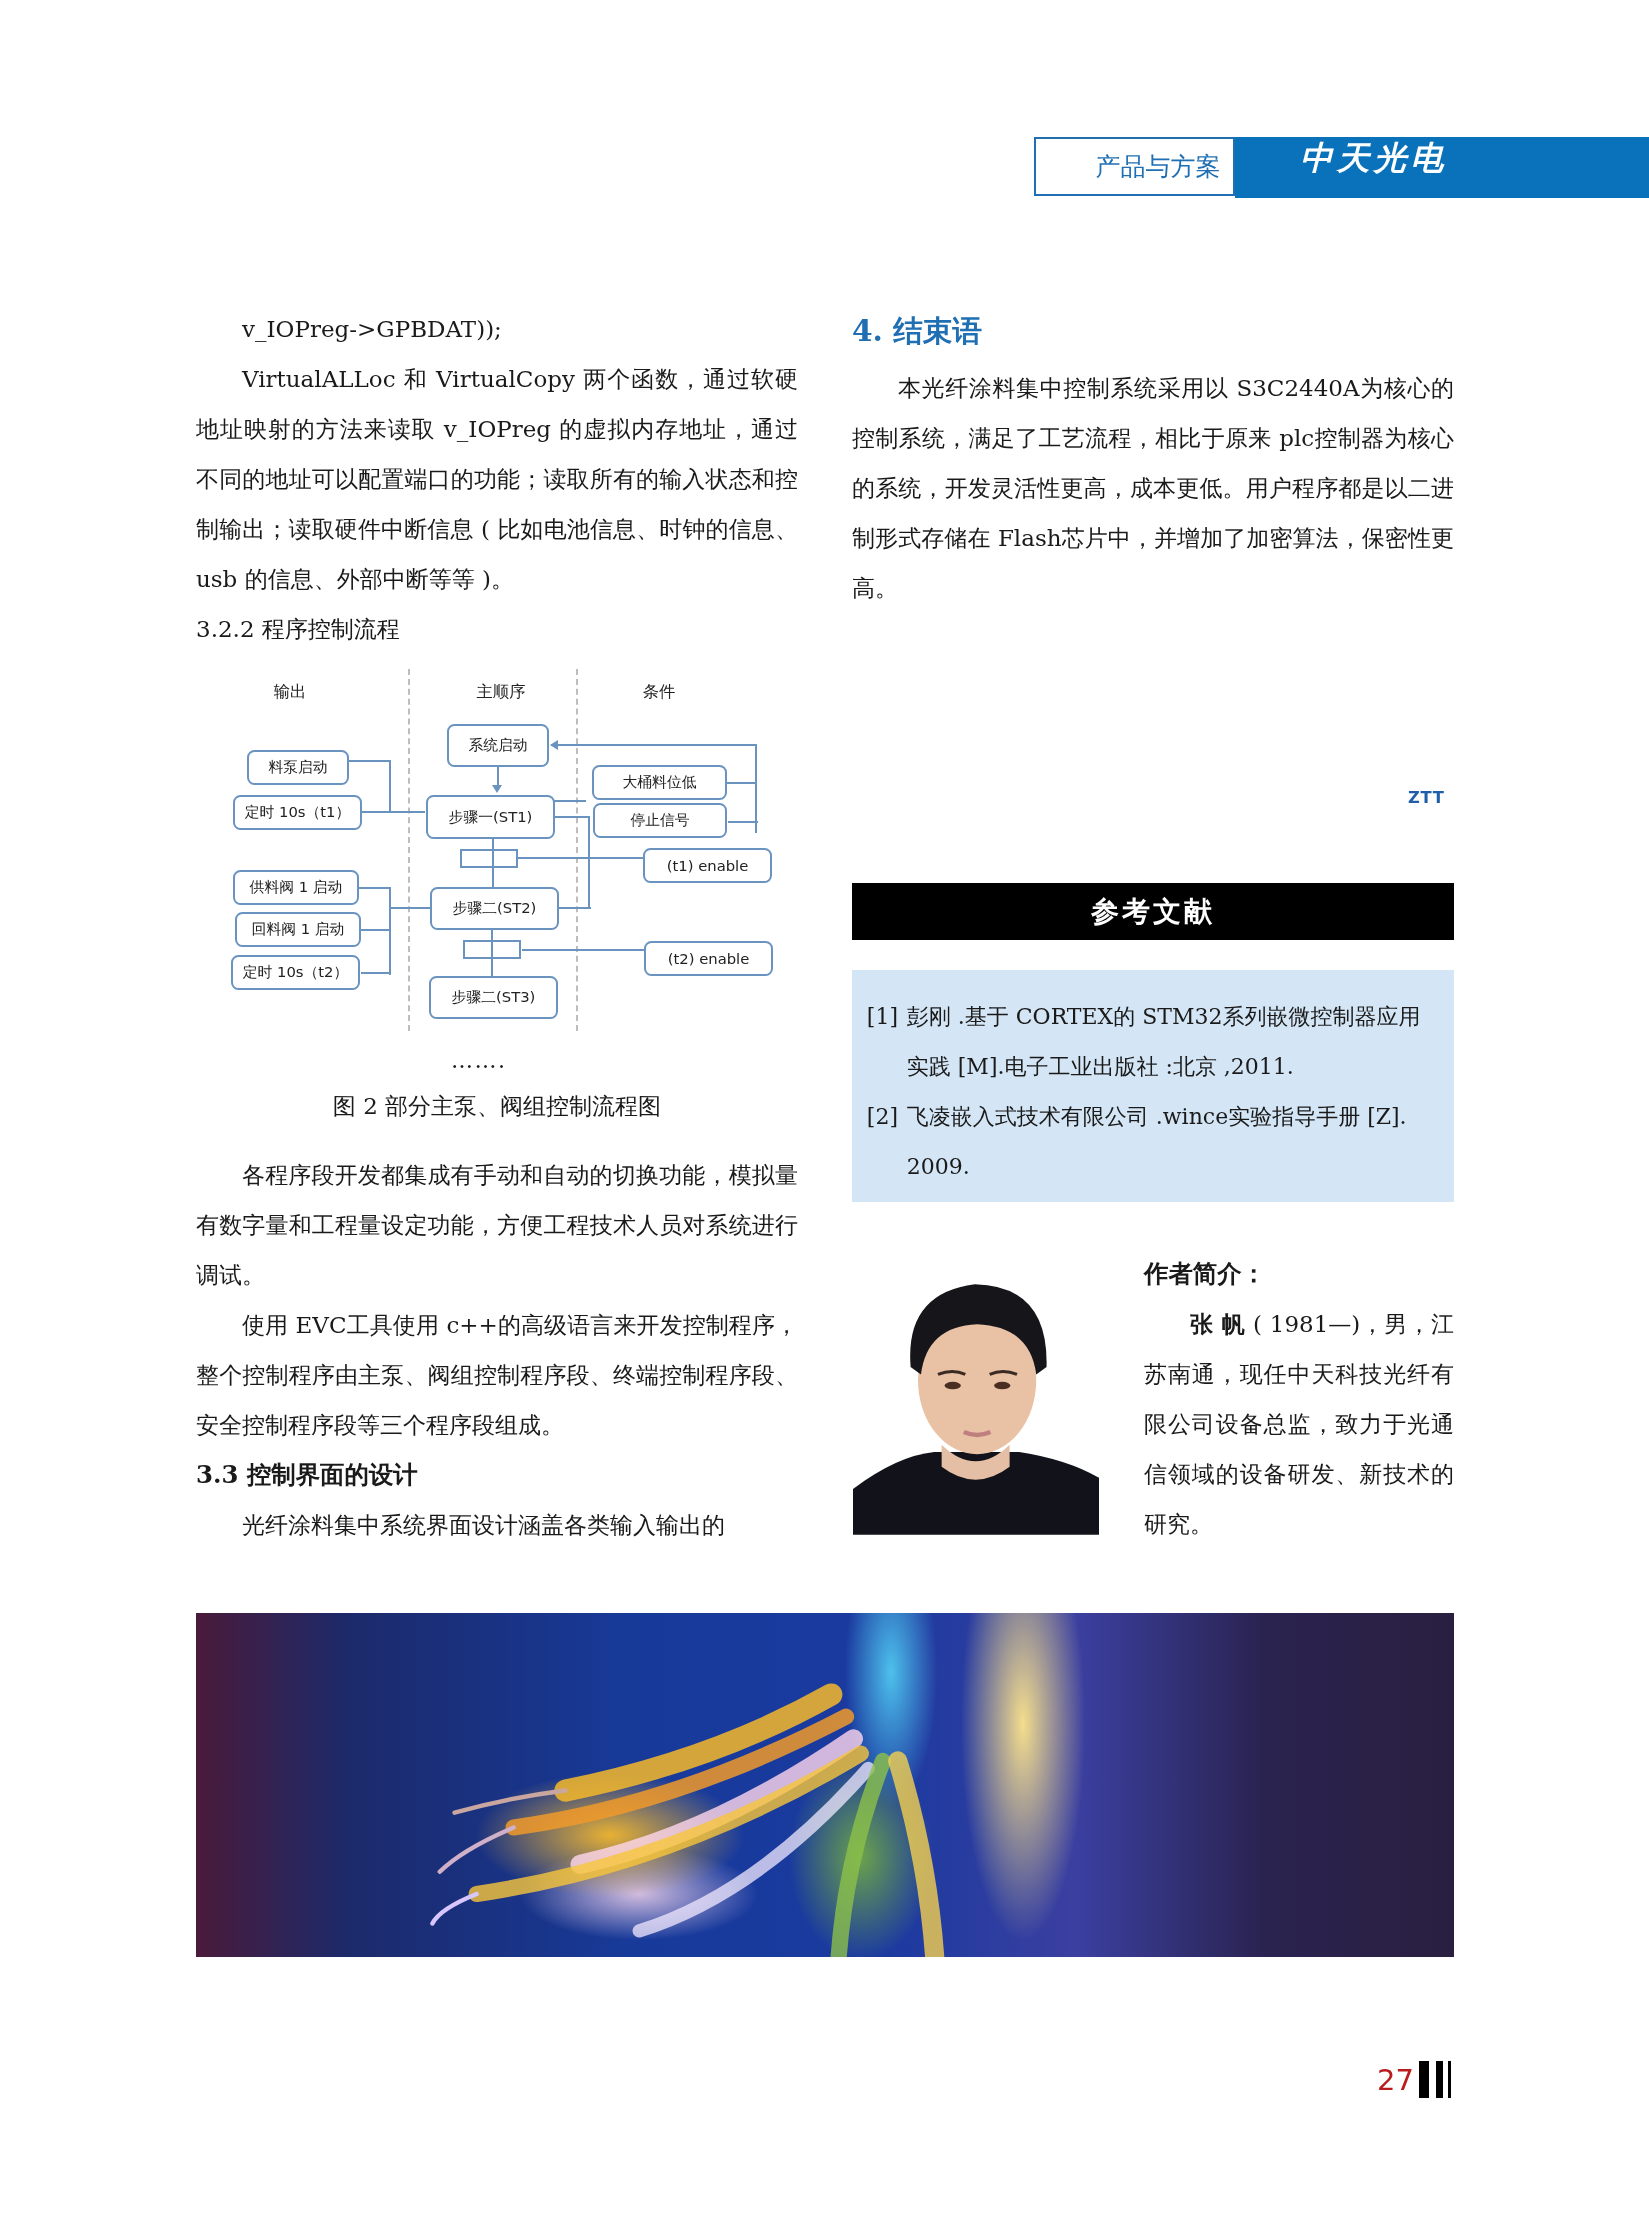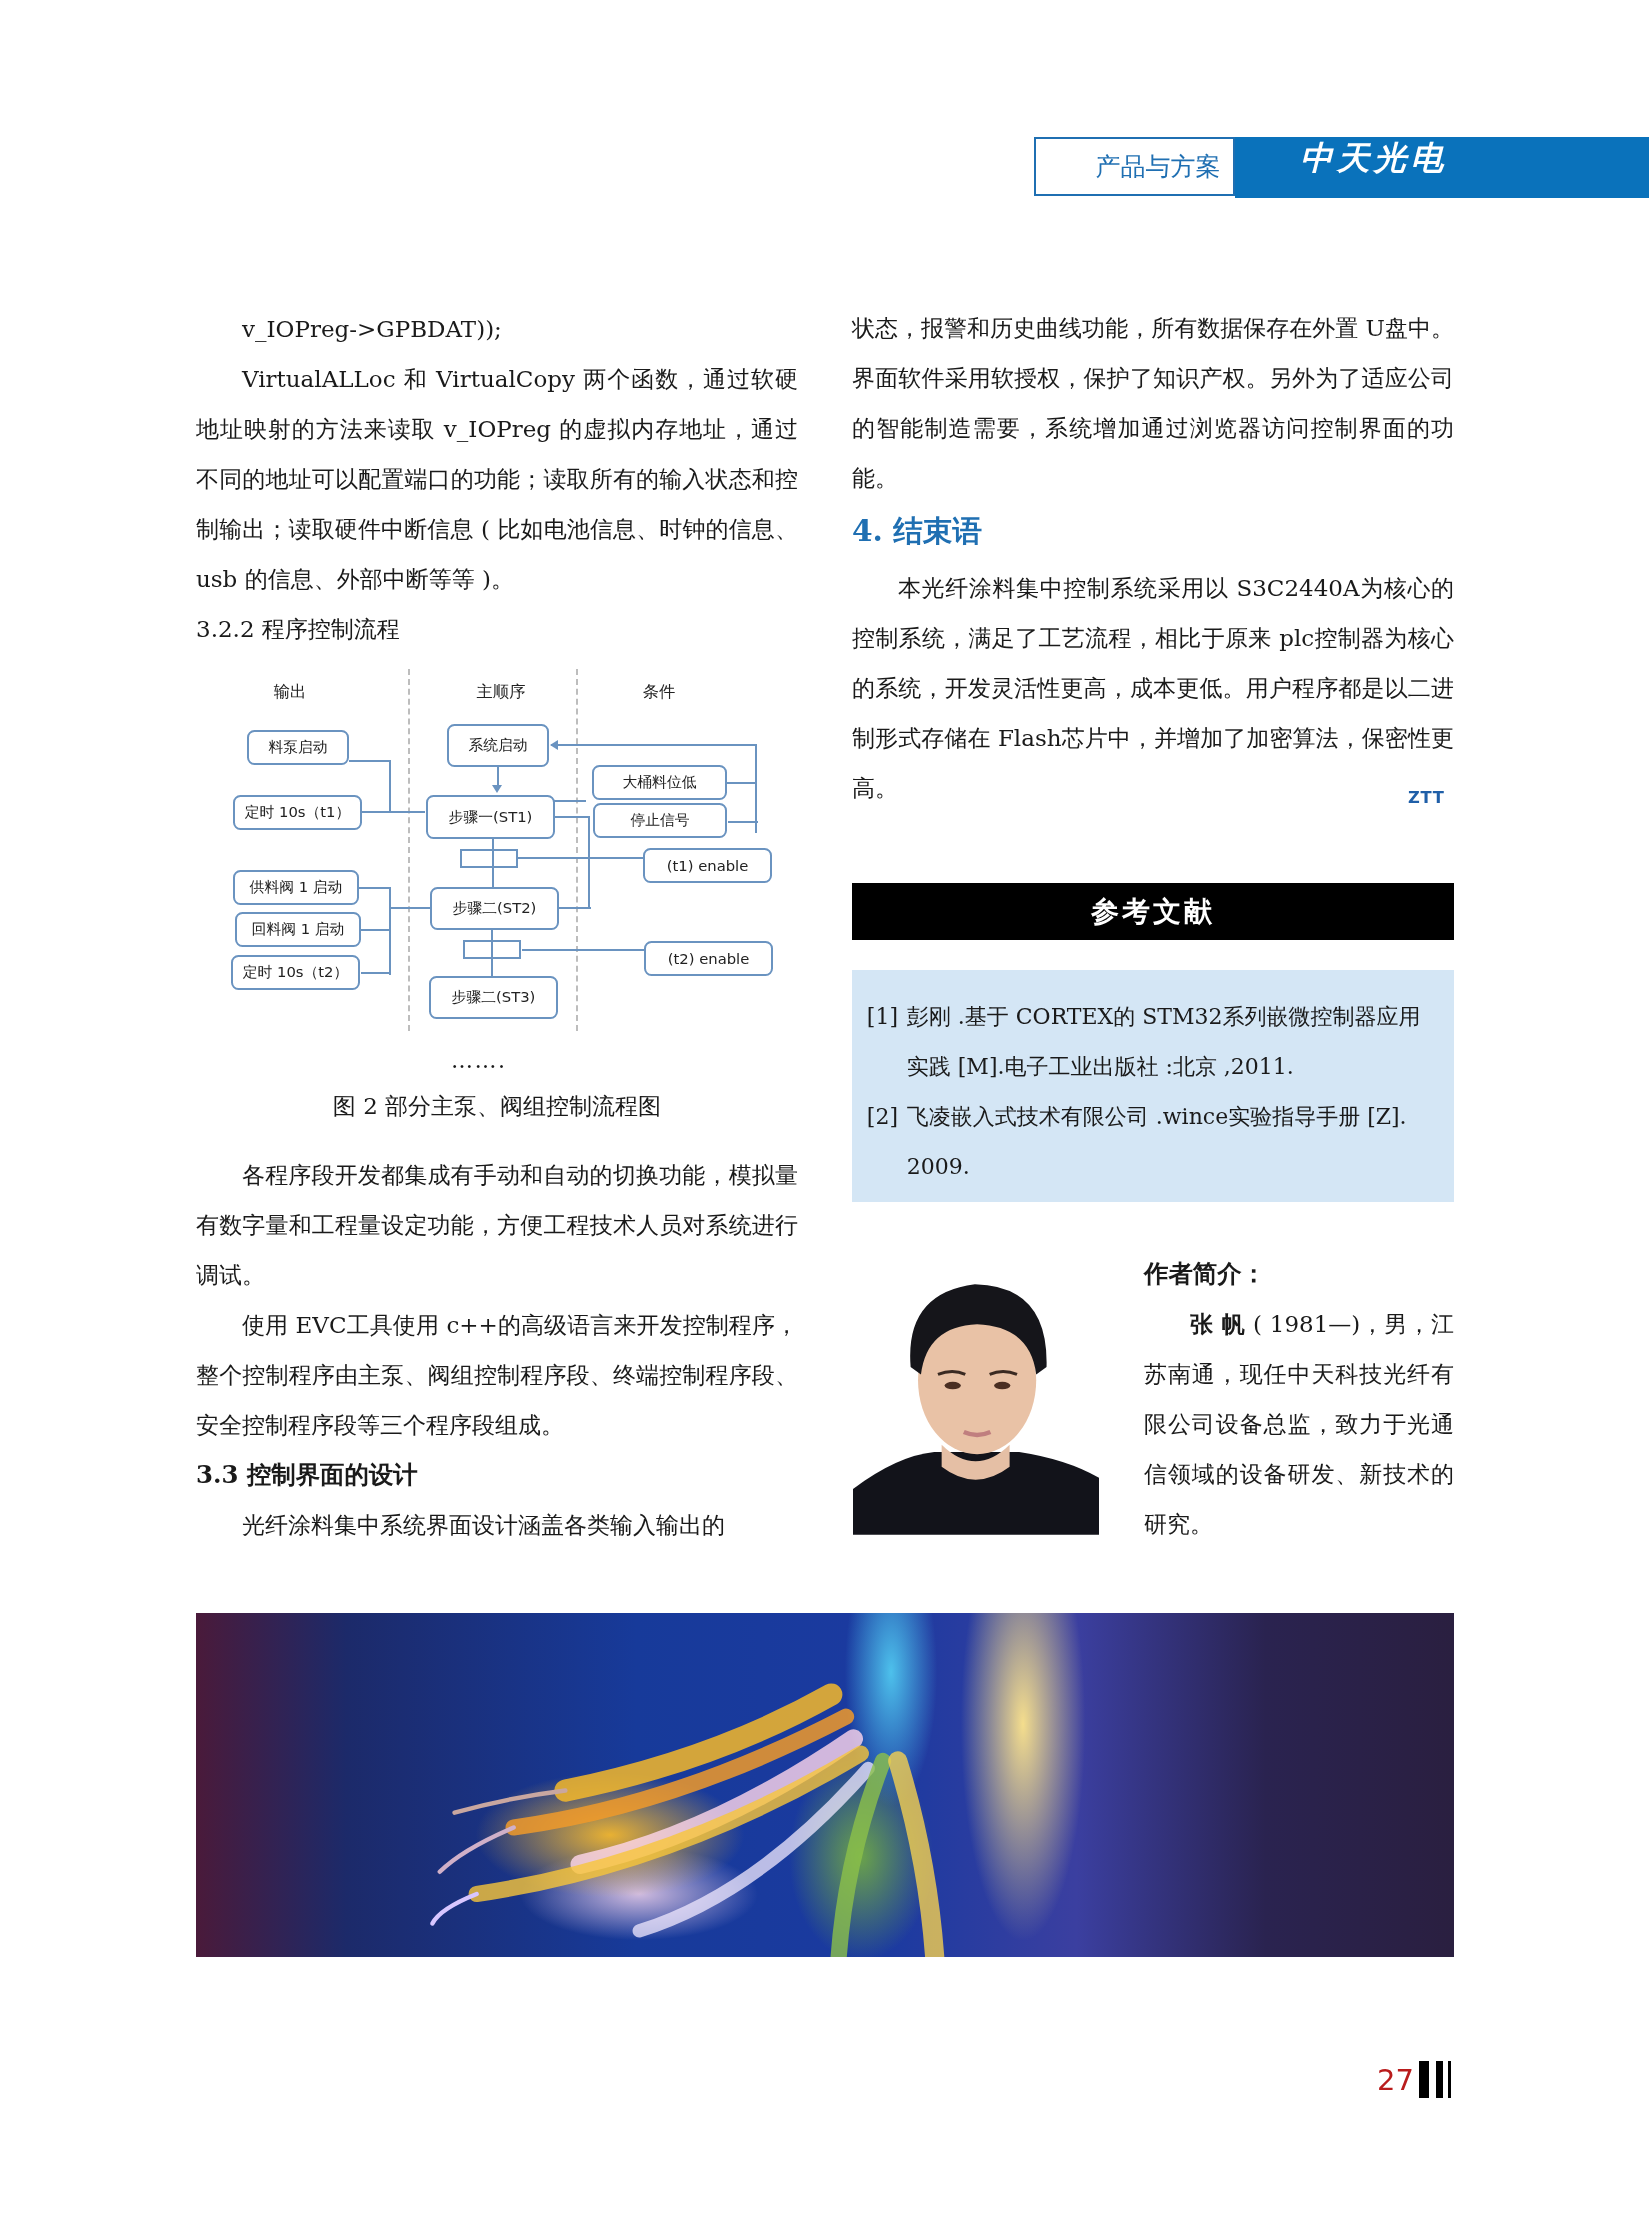--- a/index.html
+++ b/index.html
@@ -96,21 +96,21 @@
 
   <div class="dg-line" style="left:358px; top:887px; width:32px; height:2.2px;"></div>
   <div class="dg-line" style="left:361px; top:929px; width:29.6px; height:2.2px;"></div>
   <div class="dg-line" style="left:361px; top:972px; width:29.6px; height:2.2px;"></div>
   <div class="dg-line" style="left:389px; top:887px; width:2.2px; height:88px;"></div>
   <div class="dg-line" style="left:389px; top:907px; width:41px; height:2.2px;"></div>
 
   <div class="dg-rect" style="left:460px; top:849px; width:58px; height:18.5px;"></div>
   <div class="dg-rect" style="left:463px; top:940px; width:58px; height:18.5px;"></div>
 
-  <div class="dg-box" style="left:247px; top:730px; width:102px; height:35px;">料泵启动</div>
+  <div class="dg-box" style="left:247px; top:750px; width:102px; height:35px;">料泵启动</div>
   <div class="dg-box" style="left:233px; top:795px; width:129px; height:35px;">定时 10s（t1）</div>
   <div class="dg-box" style="left:233px; top:870px; width:126px; height:35px;">供料阀 1 启动</div>
   <div class="dg-box" style="left:235px; top:912px; width:126px; height:35px;">回料阀 1 启动</div>
   <div class="dg-box" style="left:231px; top:955px; width:129px; height:35px;">定时 10s（t2）</div>
 
   <div class="dg-box" style="left:447px; top:724px; width:102px; height:43px;">系统启动</div>
   <div class="dg-box" style="left:426px; top:795px; width:129px; height:44px;">步骤一(ST1)</div>
   <div class="dg-box" style="left:430px; top:887px; width:129px; height:43px;">步骤二(ST2)</div>
   <div class="dg-box" style="left:429px; top:976px; width:129px; height:43px;">步骤二(ST3)</div>
 
@@ -124,21 +124,20 @@
 <div class="caption" style="top:1091px;">图 2 部分主泵、阀组控制流程图</div>
 
 <div class="col lcol" style="top:1150px;">
   <p class="p ind">各程序段开发都集成有手动和自动的切换功能，模拟量有数字量和工程量设定功能，方便工程技术人员对系统进行调试。</p>
   <p class="p ind">使用 EVC工具使用 c++的高级语言来开发控制程序，整个控制程序由主泵、阀组控制程序段、终端控制程序段、安全控制程序段等三个程序段组成。</p>
   <p class="p h-black">3.3 控制界面的设计</p>
   <p class="p ind">光纤涂料集中系统界面设计涵盖各类输入输出的</p>
 </div>
 
 <div class="col rcol" style="top:303px;">
-  <p class="p">状态，报警和历史曲线功能，所有数据保存在外置 U盘中。界面软件采用软授权，保护了知识产权。另外为了适应公司的智能制造需要，系统增加通过浏览器访问控制界面的功能。</p>
   <p class="p h-blue" style="line-height:56px;">4. 结束语</p>
   <p class="p ind" style="margin-top:4.4px;">本光纤涂料集中控制系统采用以 S3C2440A为核心的控制系统，满足了工艺流程，相比于原来 plc控制器为核心的系统，开发灵活性更高，成本更低。用户程序都是以二进制形式存储在 Flash芯片中，并增加了加密算法，保密性更高。</p>
 </div>
 <div class="abs" style="left:1408px; top:788px; font-family:'DejaVu Sans', sans-serif; font-weight:bold; font-size:16.3px; color:#1f5fa8; letter-spacing:0.7px;">ZTT</div>
 
 <div class="ref-head">参考文献</div>
 <div class="ref-box">
   <div class="ref-item">
     <span class="ref-num">[1]</span>
     <span>彭刚 .基于 CORTEX的 STM32系列嵌微控制器应用实践 [M].电子工业出版社 :北京 ,2011.</span>

